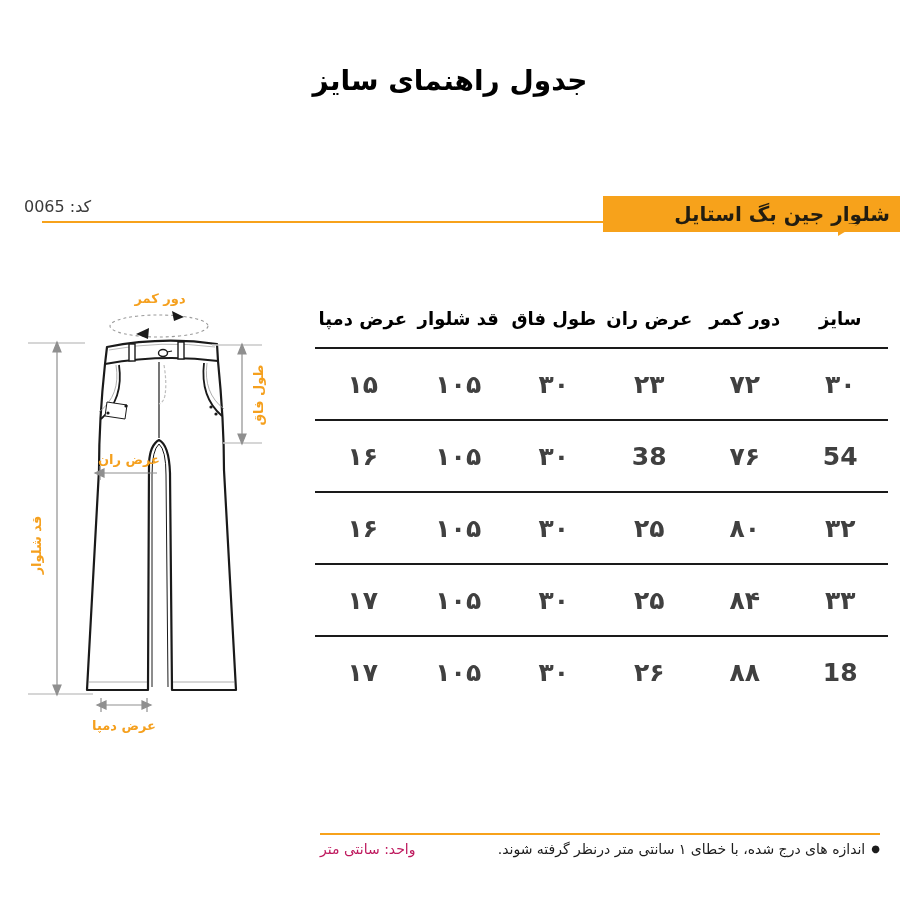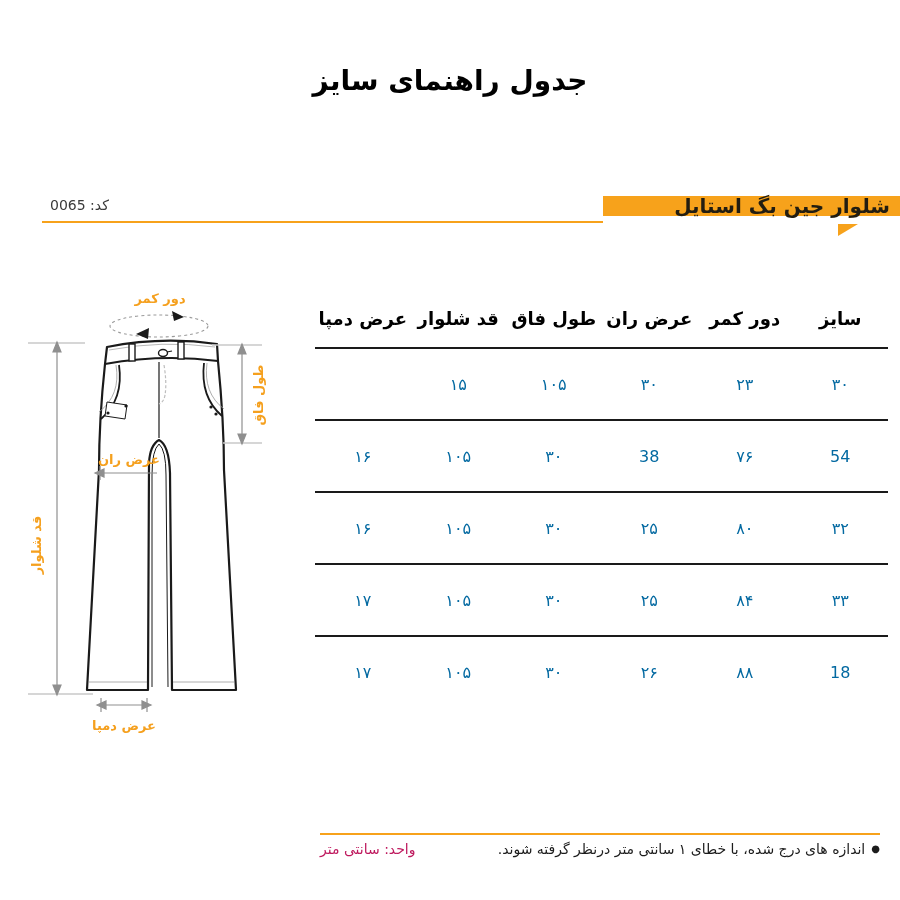--- a/index.html
+++ b/index.html
@@ -8,29 +8,29 @@
     background:#ffffff;color:#111;
     font-family:"DejaVu Sans","Liberation Sans",sans-serif;
   }
   .page-title{
     position:absolute;top:48px;left:0;width:100%;
     text-align:center;font-size:28px;font-weight:bold;color:#000;
     direction:rtl;
     margin-top:16px;
   }
   .code-label{
-    position:absolute;top:197px;left:50px;
-    font-size:14px;color:#3a3a3a;direction:rtl;
+    position:absolute;top:197px;left:24px;
+    font-size:16px;color:#3a3a3a;direction:rtl;
   }
   .header-rule{
     position:absolute;top:221px;left:42px;width:561px;height:2px;
     background:#F7A21B;
   }
   .ribbon{
-    position:absolute;top:196px;left:603px;width:297px;height:20px;
+    position:absolute;top:196px;left:603px;width:297px;height:36px;
     background:#F7A21B;display:flex;align-items:center;
     direction:rtl;padding:0;box-sizing:border-box;
   }
   .ribbon-text{
     width:100%;padding-right:10px;box-sizing:border-box;
     font-size:20px;font-weight:bold;color:#221d11;line-height:28px;
     white-space:nowrap;
   }
   .ribbon-tail{
     position:absolute;top:224px;left:838px;width:0;height:0;
@@ -41,21 +41,21 @@
   .size-table{
     position:absolute;top:290px;left:315px;width:573px;direction:rtl;
   }
   .t-row{
     display:grid;grid-template-columns:repeat(6,1fr);
     height:70px;border-top:2px solid #1a1a1a;
   }
   .t-row.t-head{height:57px;border-top:none;}
   .t-cell{
     display:flex;align-items:center;justify-content:center;
-    font-size:16px;font-weight:normal;color:#0369a1;
+    font-size:25px;font-weight:bold;color:#404040;
   }
   .t-head .t-cell{font-size:18px;font-weight:bold;color:#000;}
   .footer-rule{
     position:absolute;top:833px;left:320px;width:560px;height:2px;
     background:#F7A21B;
   }
   .footer-note{
     position:absolute;top:841px;right:20px;direction:rtl;
     font-size:14px;color:#1c1c1c;display:flex;align-items:center;gap:6px;
   }
@@ -145,20 +145,21 @@
   <div class="t-row t-head">
     <div class="t-cell">سایز</div>
     <div class="t-cell">دور کمر</div>
     <div class="t-cell">عرض ران</div>
     <div class="t-cell">طول فاق</div>
     <div class="t-cell">قد شلوار</div>
     <div class="t-cell">عرض دمپا</div>
   </div>
   <div class="t-row">
     <div class="t-cell">۳۰</div>
+    <div class="t-cell">۷۲</div>
     <div class="t-cell">۲۳</div>
     <div class="t-cell">۳۰</div>
     <div class="t-cell">۱۰۵</div>
     <div class="t-cell">۱۵</div>
   </div>
   <div class="t-row">
     <div class="t-cell">54</div>
     <div class="t-cell">۷۶</div>
     <div class="t-cell">38</div>
     <div class="t-cell">۳۰</div>

